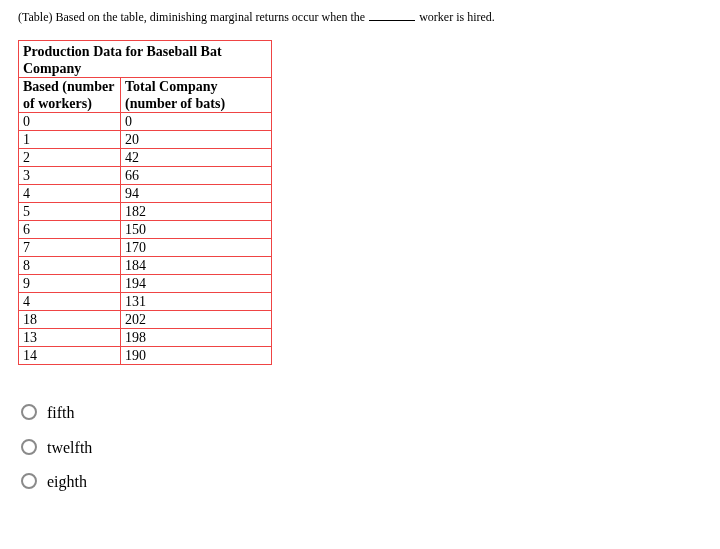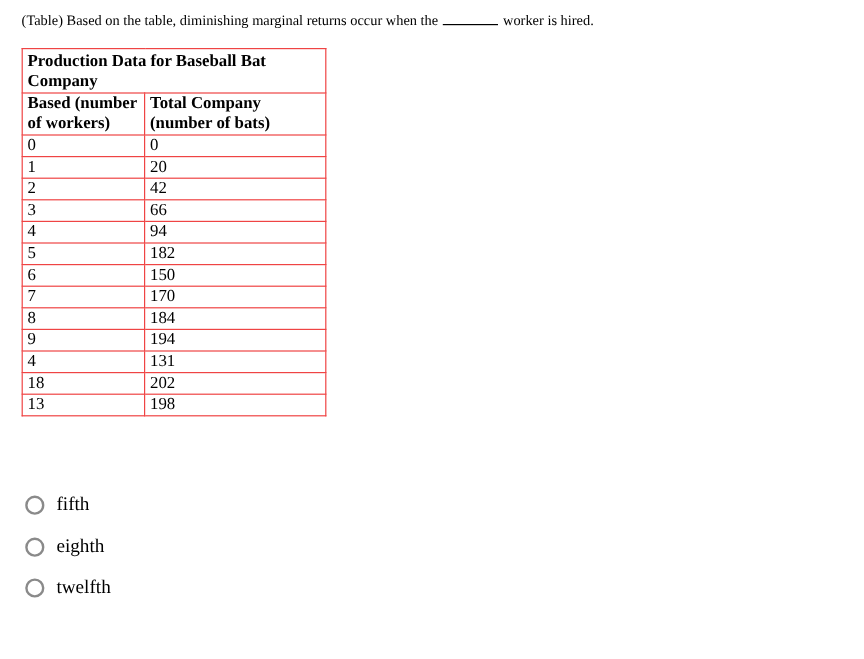--- a/index.html
+++ b/index.html
@@ -18,21 +18,21 @@
     }
     table.data td, table.data th {
       border: 1px solid #ef4444; padding: 0 4px; line-height: 17px; height: 17px; text-align: left; vertical-align: top;
     }
     table.data th { font-weight: bold; }
     table.data th.caption { padding-top: 2px; }
     table.data col.c1 { width: 102px; }
     table.data col.c2 { width: 151px; }
     .options { position: absolute; left: 21px; top: 404px; }
     .option {
-      display: flex; align-items: center; height: 34.6px; cursor: pointer;
+      display: flex; align-items: flex-start; height: 34.6px; cursor: pointer;
     }
     .radio {
       width: 16px; height: 16px; border: 2px solid #8a8a8a; border-radius: 50%;
       box-sizing: border-box; margin-right: 10px; background: #fff;
     }
     .opt-label { font-size: 16px; }
   </style>
 </head>
 <body>
 
@@ -100,29 +100,33 @@
         <td>131</td>
       </tr>
       <tr>
         <td>18</td>
         <td>202</td>
       </tr>
       <tr>
         <td>13</td>
         <td>198</td>
       </tr>
+      <tr>
+        <td>14</td>
+        <td>190</td>
+      </tr>
     </tbody>
 </table>
 
 <div class="options">
   <div class="option">
     <span class="radio"></span>
     <span class="opt-label">fifth</span>
   </div>
   <div class="option">
     <span class="radio"></span>
-    <span class="opt-label">eighth</span>
+    <span class="opt-label">twelfth</span>
   </div>
   <div class="option">
     <span class="radio"></span>
-    <span class="opt-label">twelfth</span>
+    <span class="opt-label">eighth</span>
   </div>
 </div>
 
 </body></html>

